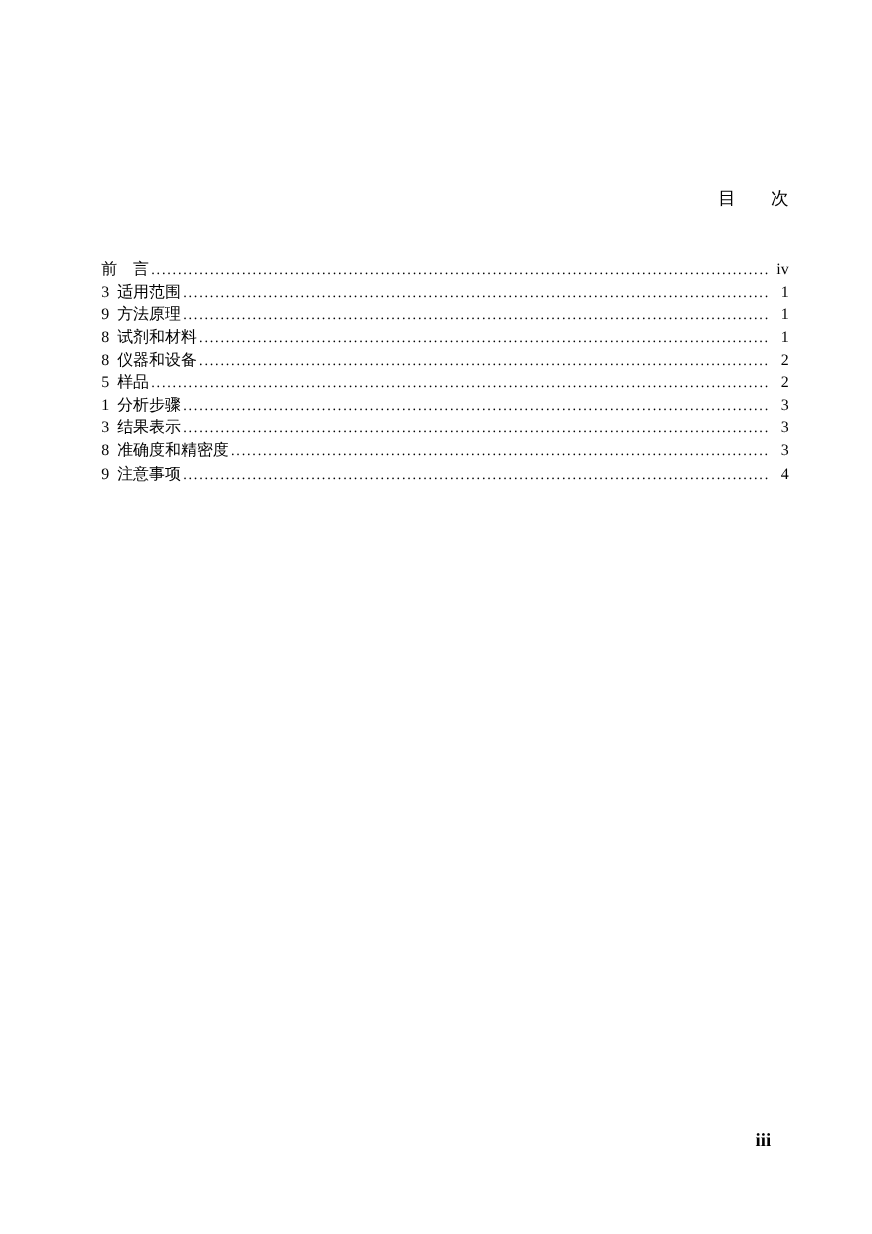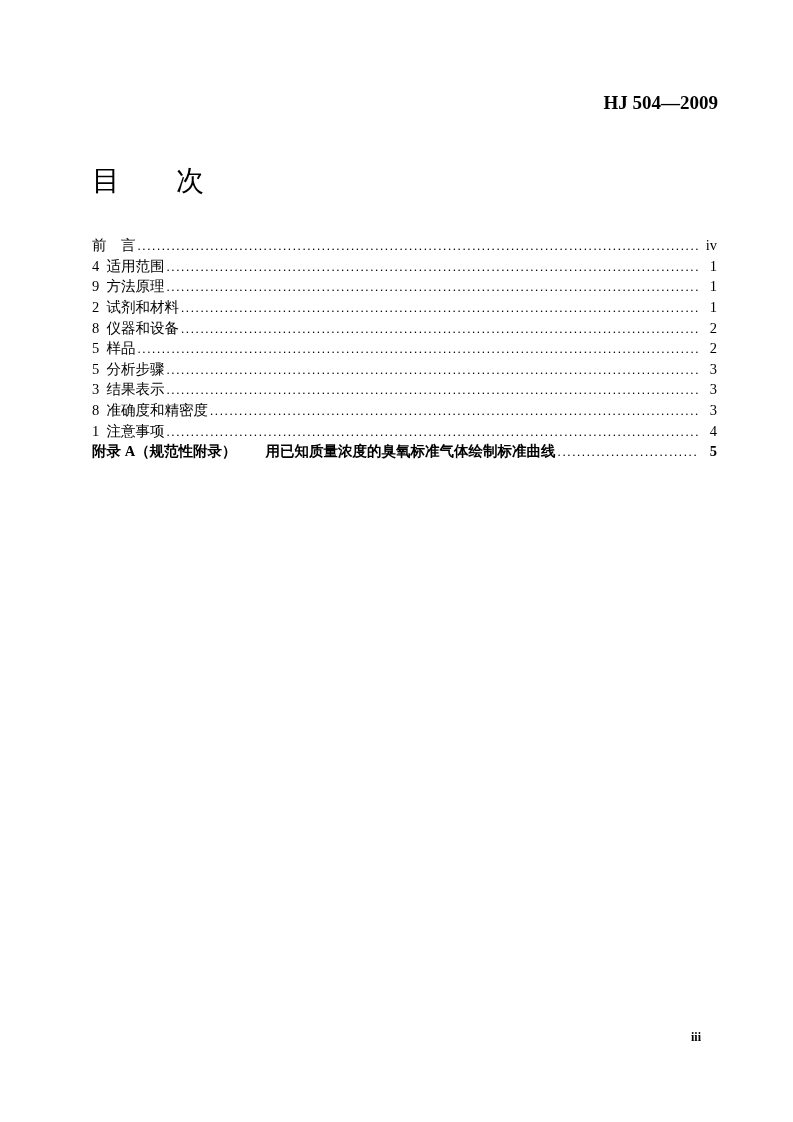--- a/index.html
+++ b/index.html
@@ -26,24 +26,24 @@
     font-weight: bold;
     line-height: 22px;
     white-space: nowrap;
   }
   .doc-title {
     position: absolute;
     top: 165px;
     left: 92px;
     right: 76px;
     margin: 0;
-    text-align: left;
+    text-align: right;
     font-family: "Liberation Sans", sans-serif;
     font-weight: normal;
-    font-size: 28px;
+    font-size: 16px;
     line-height: 32px;
     white-space: pre;
   }
   .toc {
     position: absolute;
     top: 235px;
     left: 92px;
     right: 76px;
   }
   .toc-row {
@@ -76,91 +76,83 @@
     font-family: Liberation Serif, serif;
   }
   .toc-row.bold .toc-label,
   .toc-row.bold .toc-page {
     font-weight: bold;
   }
   .doc-footer {
     position: absolute;
     top: 1028px;
     right: 92px;
-    font-size: 12px;
+    font-size: 17px;
     font-weight: bold;
     line-height: 18px;
   }
 </style>
 </head>
 <body>
 
 <div class="page">
 
-  <div class="doc-header">
-    <span>HJ 504—2009</span>
-  </div>
 
   <h1 class="doc-title">目　　次</h1>
 
   <div class="toc" id="toc">
       <div class="toc-row">
     <span class="toc-label">前　言</span>
     <span class="toc-dots"></span>
     <span class="toc-page">iv</span>
   </div>
       <div class="toc-row">
-    <span class="toc-label">4 适用范围</span>
+    <span class="toc-label">3 适用范围</span>
     <span class="toc-dots"></span>
     <span class="toc-page">1</span>
   </div>
       <div class="toc-row">
     <span class="toc-label">9 方法原理</span>
     <span class="toc-dots"></span>
     <span class="toc-page">1</span>
   </div>
       <div class="toc-row">
-    <span class="toc-label">2 试剂和材料</span>
+    <span class="toc-label">8 试剂和材料</span>
     <span class="toc-dots"></span>
     <span class="toc-page">1</span>
   </div>
       <div class="toc-row">
     <span class="toc-label">8 仪器和设备</span>
     <span class="toc-dots"></span>
     <span class="toc-page">2</span>
   </div>
       <div class="toc-row">
     <span class="toc-label">5 样品</span>
     <span class="toc-dots"></span>
     <span class="toc-page">2</span>
   </div>
       <div class="toc-row">
-    <span class="toc-label">5 分析步骤</span>
+    <span class="toc-label">1 分析步骤</span>
     <span class="toc-dots"></span>
     <span class="toc-page">3</span>
   </div>
       <div class="toc-row">
     <span class="toc-label">3 结果表示</span>
     <span class="toc-dots"></span>
     <span class="toc-page">3</span>
   </div>
       <div class="toc-row">
     <span class="toc-label">8 准确度和精密度</span>
     <span class="toc-dots"></span>
     <span class="toc-page">3</span>
   </div>
       <div class="toc-row">
-    <span class="toc-label">1 注意事项</span>
+    <span class="toc-label">9 注意事项</span>
     <span class="toc-dots"></span>
     <span class="toc-page">4</span>
-  </div>
-      <div class="toc-row bold">
-    <span class="toc-label">附录 A（规范性附录）　　用已知质量浓度的臭氧标准气体绘制标准曲线</span>
-    <span class="toc-dots"></span>
-    <span class="toc-page">5</span>
   </div>
     </div>
 
   <div class="doc-footer">
     <span>iii</span>
   </div>
 
 </div>
 
 </body></html>

